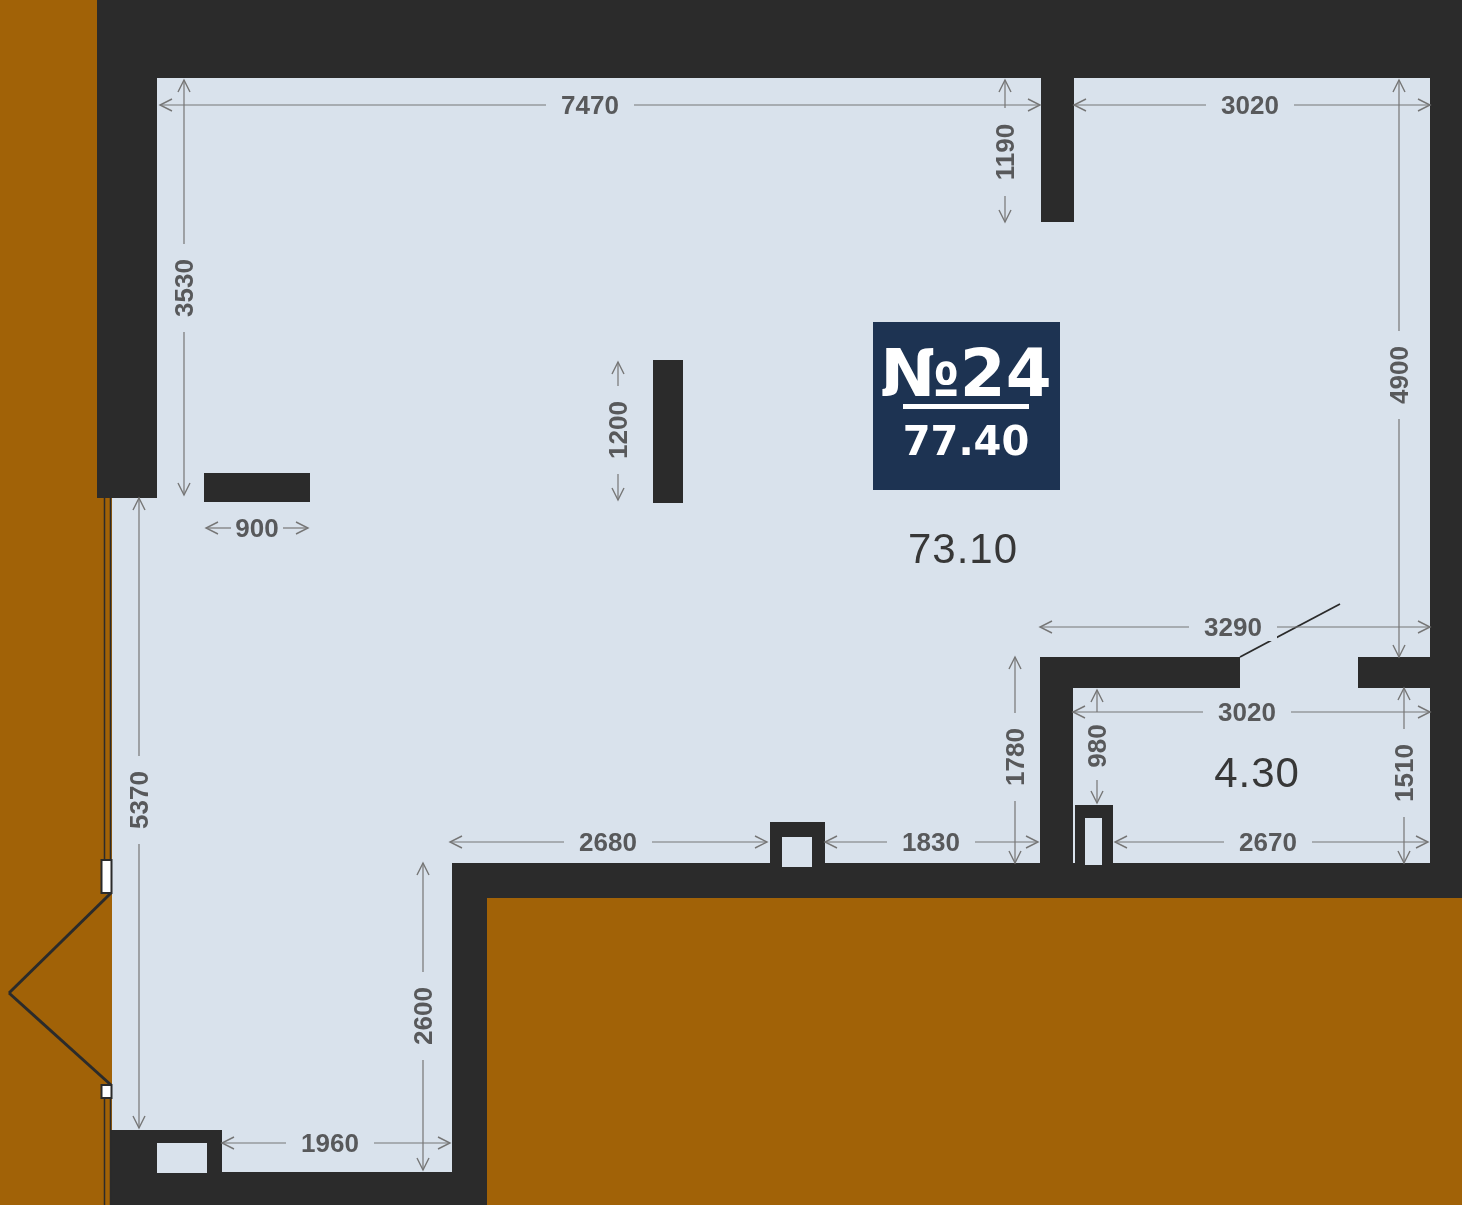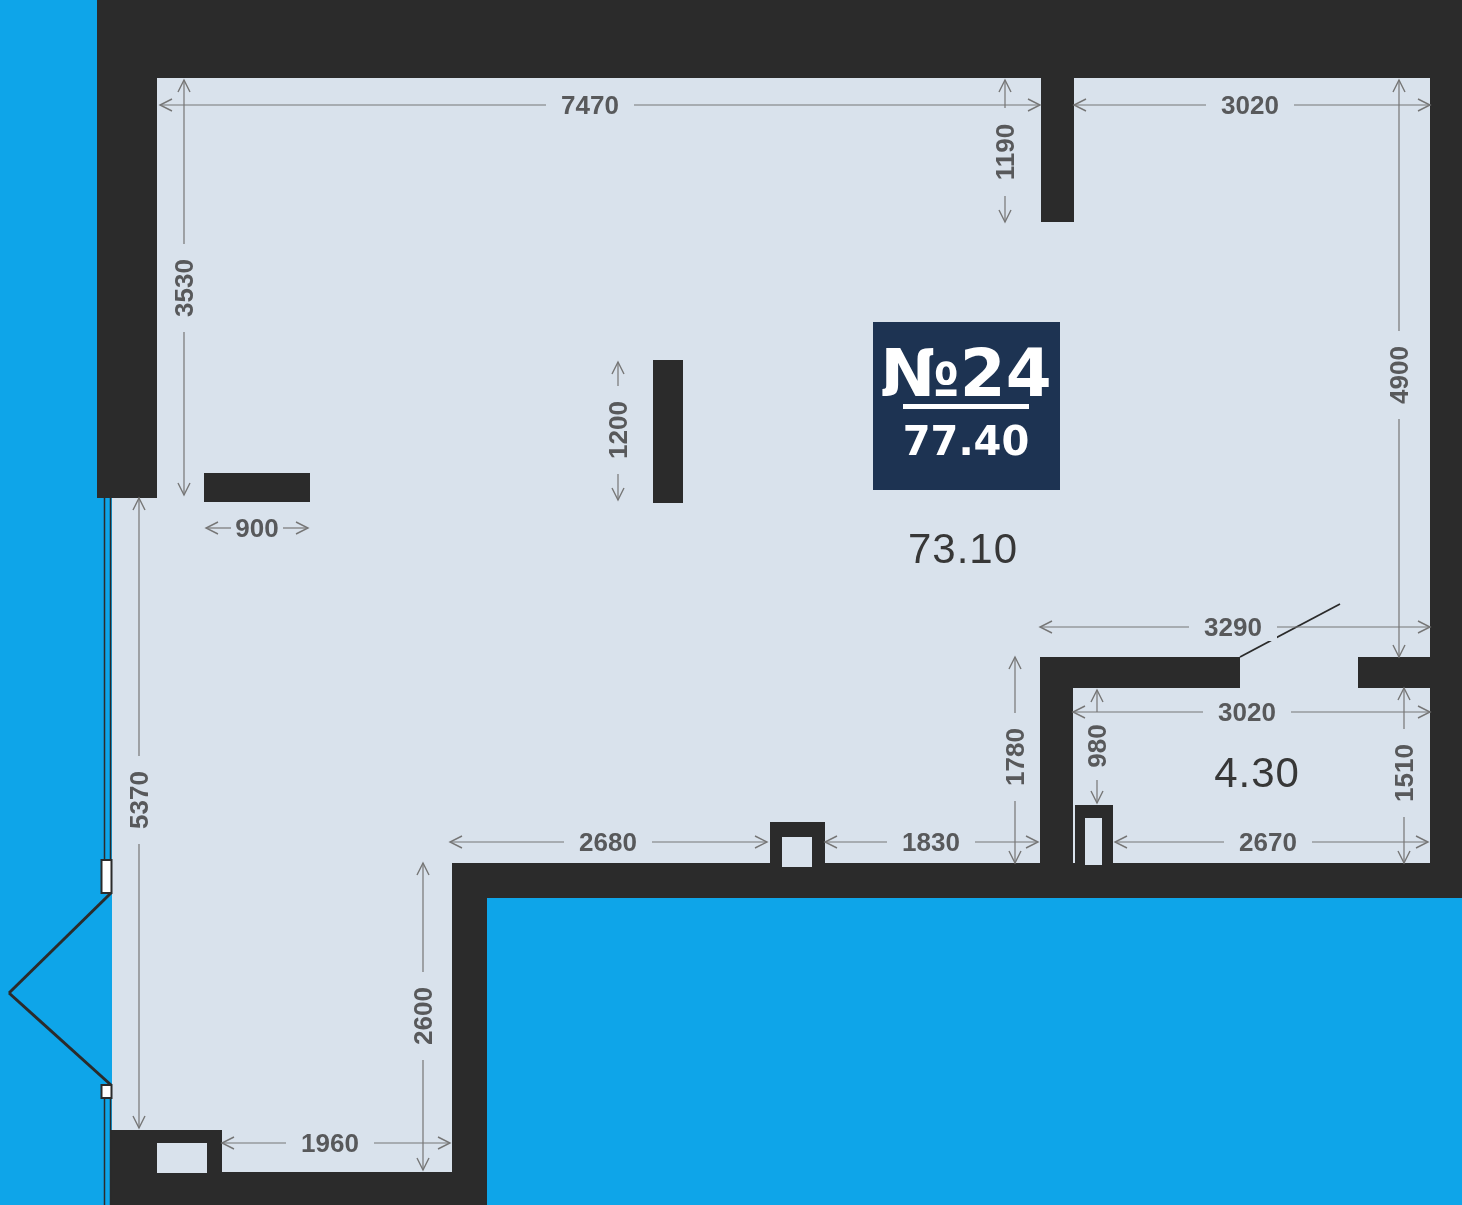--- a/index.html
+++ b/index.html
@@ -1,16 +1,16 @@
 <!DOCTYPE html>
 <html><head>
 <meta charset="utf-8">
 <style>
   html,body{margin:0;padding:0;background:#ffffff;}
-  .stage{position:relative;width:1462px;height:1205px;background:#0ea5e9;overflow:hidden;
+  .stage{position:relative;width:1462px;height:1205px;background:#a16207;overflow:hidden;
          font-family:"Liberation Sans",sans-serif;}
   svg{position:absolute;left:0;top:0;}
   .floor{fill:#d9e2ec;}
   .wall{fill:#2b2b2b;}
   .dim-line{stroke:#767676;stroke-width:1.2;fill:none;}
   .dim-bg{fill:#d9e2ec;}
   .dim-t{font:700 26px "Liberation Sans",sans-serif;fill:#58595b;text-anchor:middle;dominant-baseline:central;}
   .area-t{font:400 42px "Liberation Sans",sans-serif;fill:#373737;text-anchor:middle;dominant-baseline:central;letter-spacing:1px;}
   .win{stroke:#2b2b2b;stroke-width:1.5;fill:none;}
   .wincap{fill:#ffffff;stroke:#2b2b2b;stroke-width:2;}

